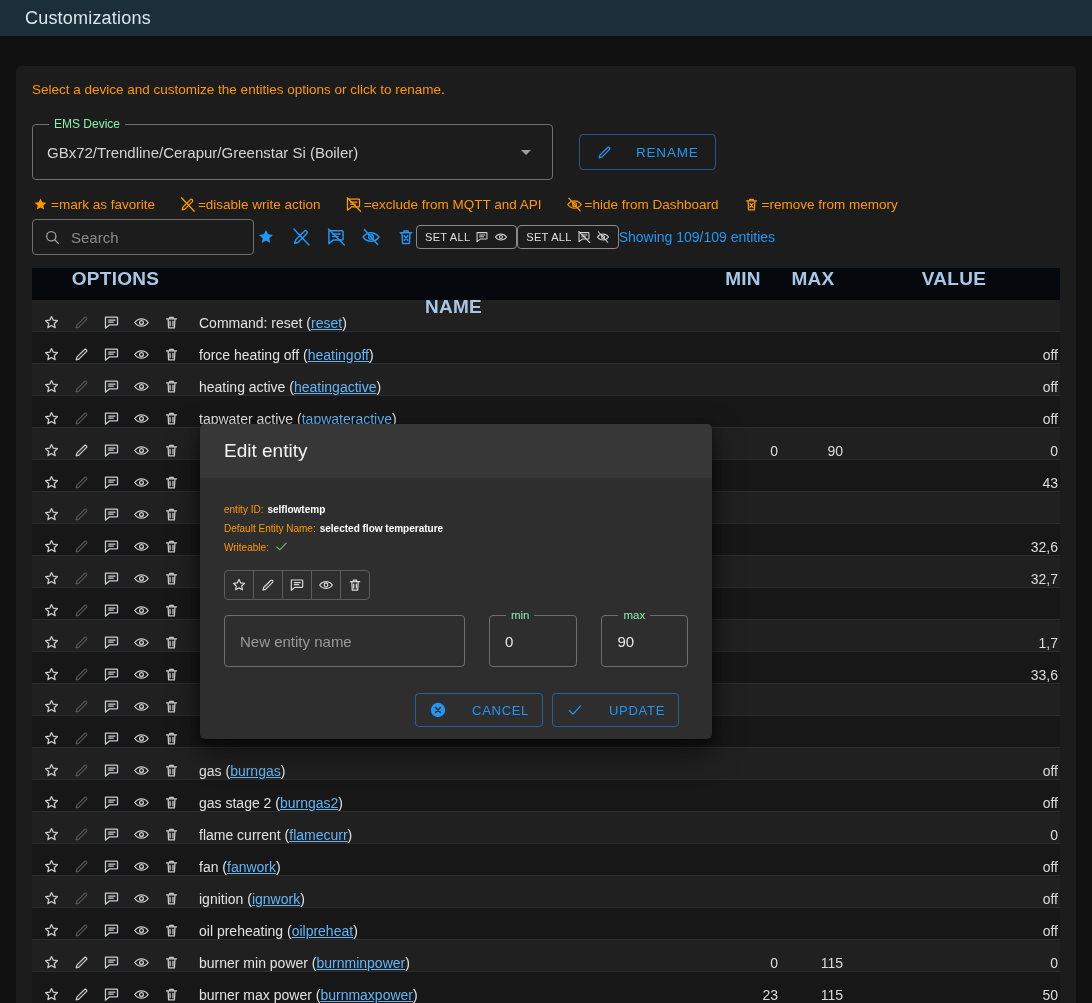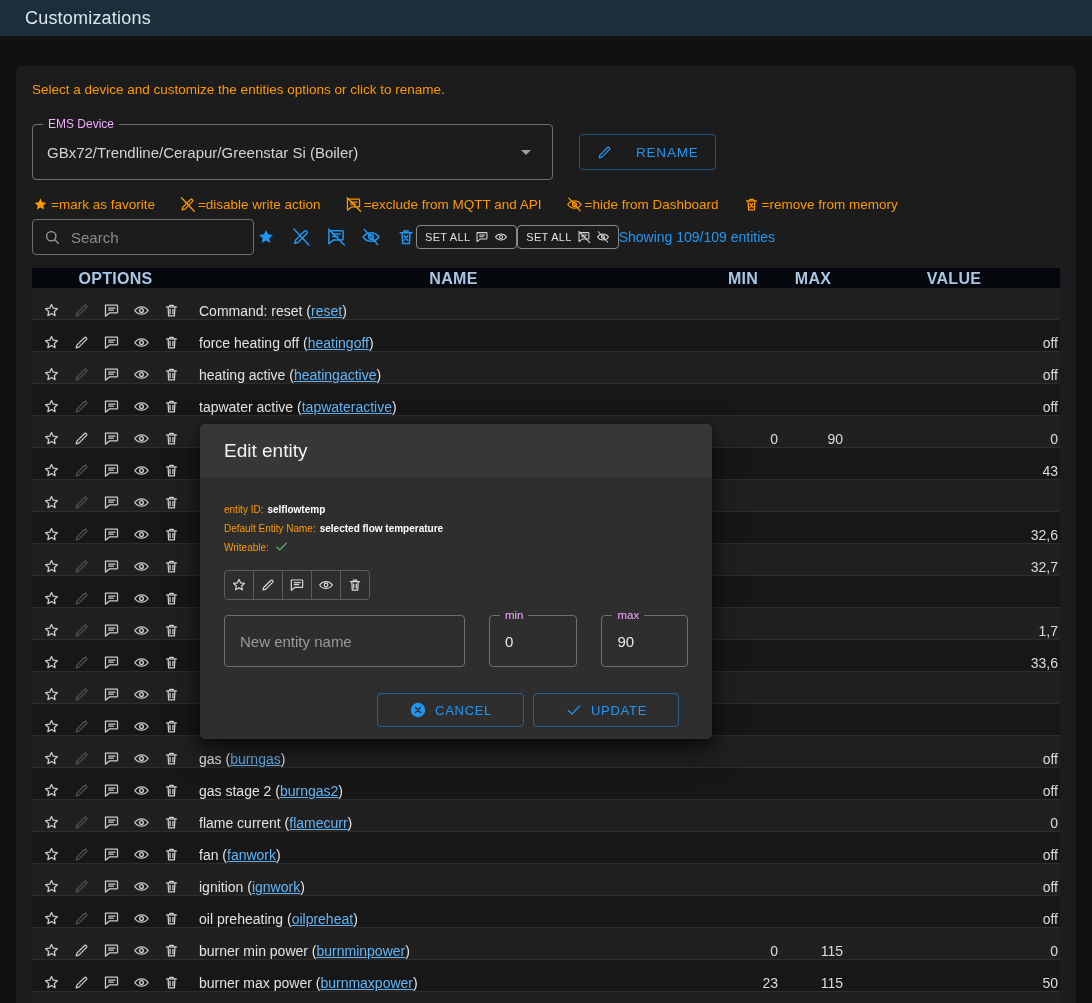--- a/index.html
+++ b/index.html
@@ -19,22 +19,22 @@
   
   .panel { position:absolute; left:16px; right:16px; top:66px; bottom:0;
     background:#1c1c1c; border-radius:5px 5px 0 0; padding:16px 16px 0; overflow:hidden; }
 
   .intro { color:#ff9800; font-size:13.5px; line-height:16px; }
 
   
   .field-row { display:flex; align-items:flex-start; gap:26px; margin-top:26px; }
   .select-field { position:relative; width:521px; height:56px; border:1px solid #707070;
     border-radius:4px; display:flex; align-items:center; padding:0 14px; cursor:pointer; }
-  .flabel { position:absolute; top:-8px; left:10px; background:#1c1c1c; padding:0 5px;
-    font-size:12px; color:#f0abfc; line-height:14px; }
+  .flabel { position:absolute; top:-8px; left:16px; background:#1c1c1c; padding:0 5px;
+    font-size:12px; color:#86efac; line-height:14px; }
   .select-value { font-size:15px; color:#d3d3d3; flex:1; }
   .caret { width:24px; height:24px; color:#9e9e9e; }
   .rename-btn { margin-top:10px; height:36px; border:1px solid rgba(33,150,243,.5); border-radius:4px;
     background:none; color:#2196f3; font-size:13.5px; font-weight:500; letter-spacing:.8px;
     padding:0 16px; display:flex; align-items:center; gap:23px; cursor:pointer; font-family:inherit; }
   .rename-btn .icon { width:17px; height:17px; }
 
   
   .legend { display:flex; align-items:center; margin-top:15px; color:#ff9800; font-size:13.5px; gap:24px; height:19px; }
   .legend-item { display:flex; align-items:center; gap:2px; }
@@ -50,22 +50,22 @@
   .filter-strip { display:flex; align-items:center; gap:15px; color:#2196f3; margin-left:2px; }
   .filter-strip .icon { width:20px; height:20px; cursor:pointer; }
   .setall-btn { height:24px; border:1px solid #8a8a8a; border-radius:4px; background:none; color:#e0e0e0;
     font-size:11px; font-weight:500; letter-spacing:.3px; display:flex; align-items:center; gap:5px;
     padding:0 8px; cursor:pointer; font-family:inherit; }
   .setall-btn .icon { width:14px; height:14px; color:#d5d5d5; }
   .showing { color:#2196f3; font-size:14px; }
 
   
   .table { margin-top:13px; }
-  .thead { display:flex; height:20px; background:#05090e; align-items:flex-end;
-    font-size:16px; font-weight:bold; color:#a9c7e4; letter-spacing:.3px; }
+  .thead { display:flex; height:32px; background:#05090e; align-items:flex-start;
+    font-size:19px; font-weight:bold; color:#a9c7e4; letter-spacing:.3px; }
   .h-opt { width:167px; text-align:center; }
   .h-name { flex:1; text-align:center;margin-top:28px; }
   .h-min { width:70px; text-align:center; }
   .h-max { width:70px; text-align:center; }
   .h-val { width:212px; text-align:center; }
   .trow { display:flex; height:32px; align-items:flex-end; font-size:14px;
     border-bottom:1px solid #2d2d2d; cursor:pointer; }
   .trow:nth-child(odd) { background:#202020; }
   .trow:nth-child(even) { background:#171717; }
   .c-opt { width:167px; display:flex; align-items:center; gap:13px; padding-left:11px; color:#c9ccd0; }
@@ -97,21 +97,21 @@
     display:flex; align-items:center; padding:0 13px; }
   .text-field .flabel { background:#2e2e2e; font-size:11.5px; }
   .tf-name { width:246px; }
   .tf-min { width:90px; }
   .tf-max { width:88px; }
   .text-field input { background:none; border:none; outline:none; color:#e8e8e8; font-size:15px; width:100%; font-family:inherit; }
   .text-field input::placeholder { color:#9a9a9a; }
   .dialog-actions { display:flex; justify-content:flex-end; gap:9px; padding:26px 9px 12px 0; }
   .dlg-btn { height:34px; border:1px solid rgba(33,150,243,.5); border-radius:4px; background:none;
     color:#2196f3; font-size:13px; font-weight:500; letter-spacing:.7px; display:flex; align-items:center;
-    gap:8px; padding:0 31px; cursor:pointer; font-family:inherit; }
+    gap:25px; padding:0 13px; cursor:pointer; font-family:inherit; }
   .dlg-btn .icon { width:18px; height:18px; }
 </style>
 </head>
 <body>
 
 <div class="appbar">
   <span class="appbar-title">Customizations</span>
 </div>
 
 <div class="panel">

